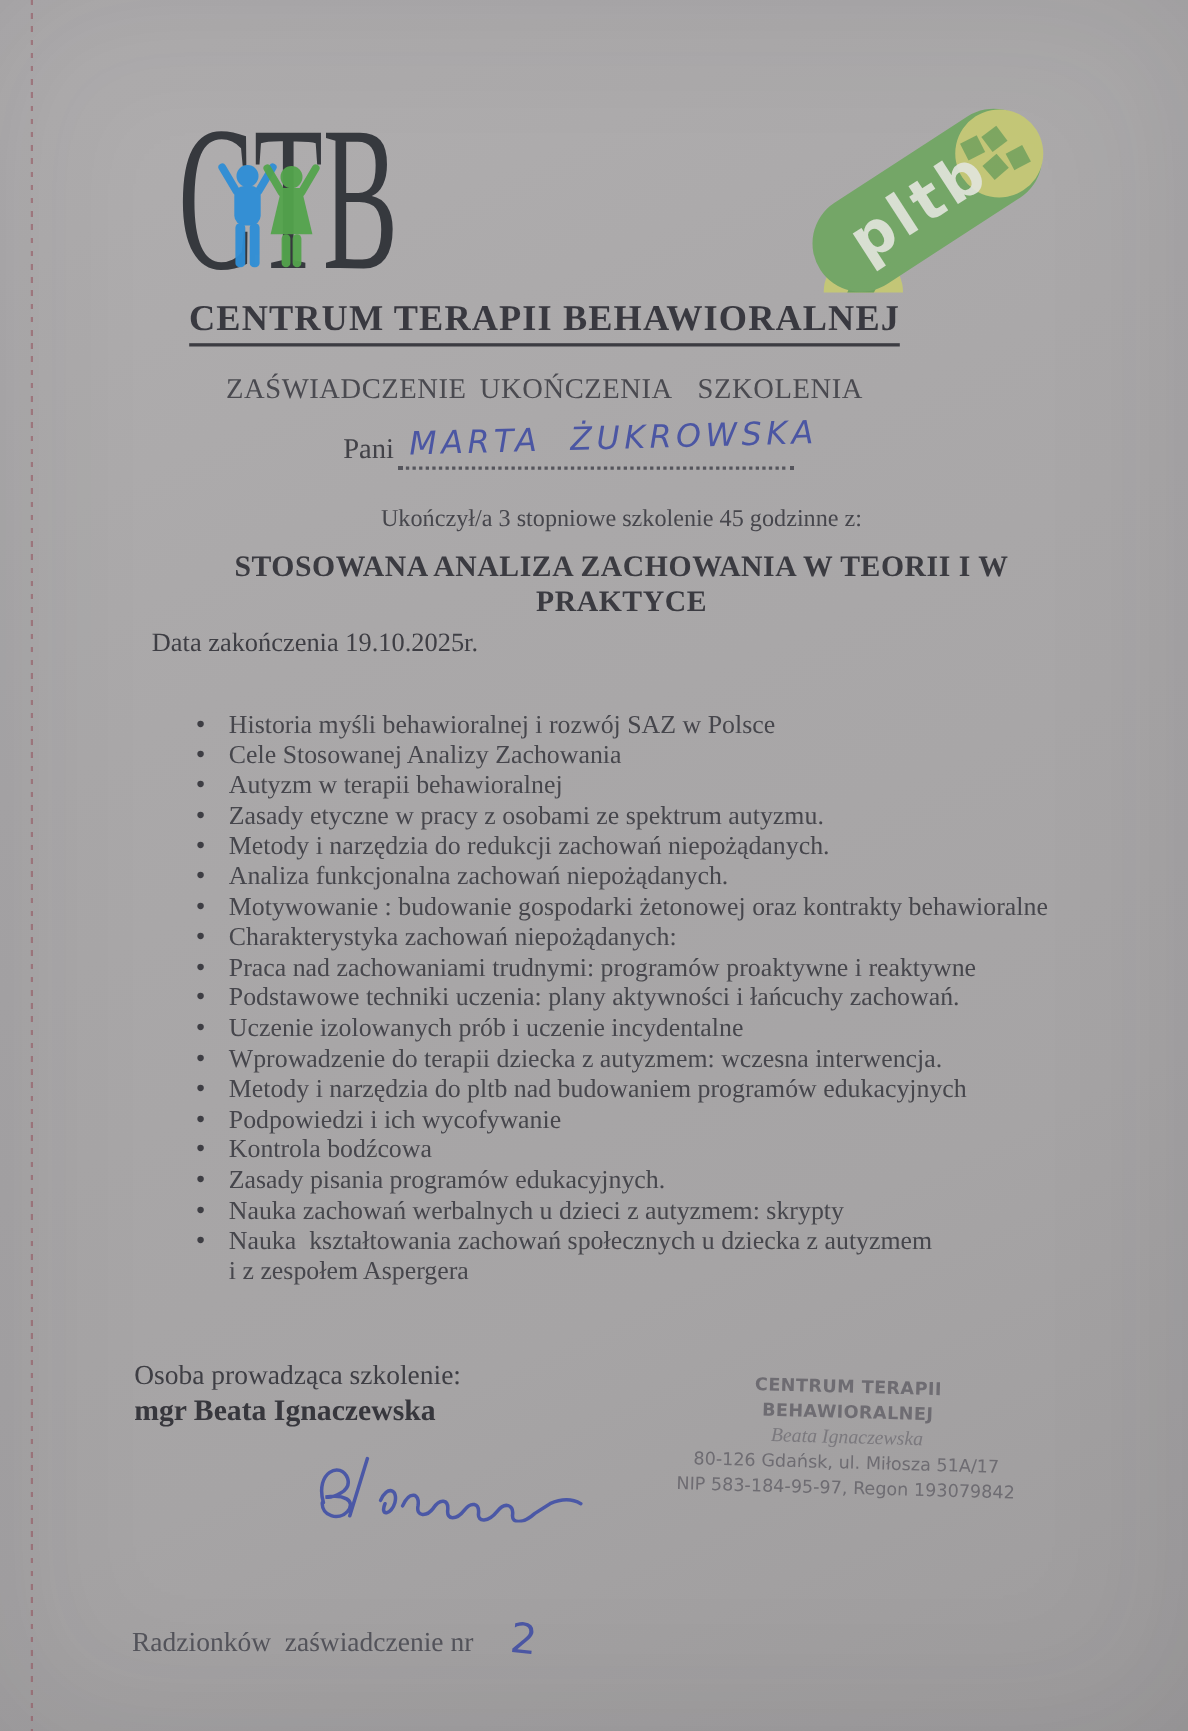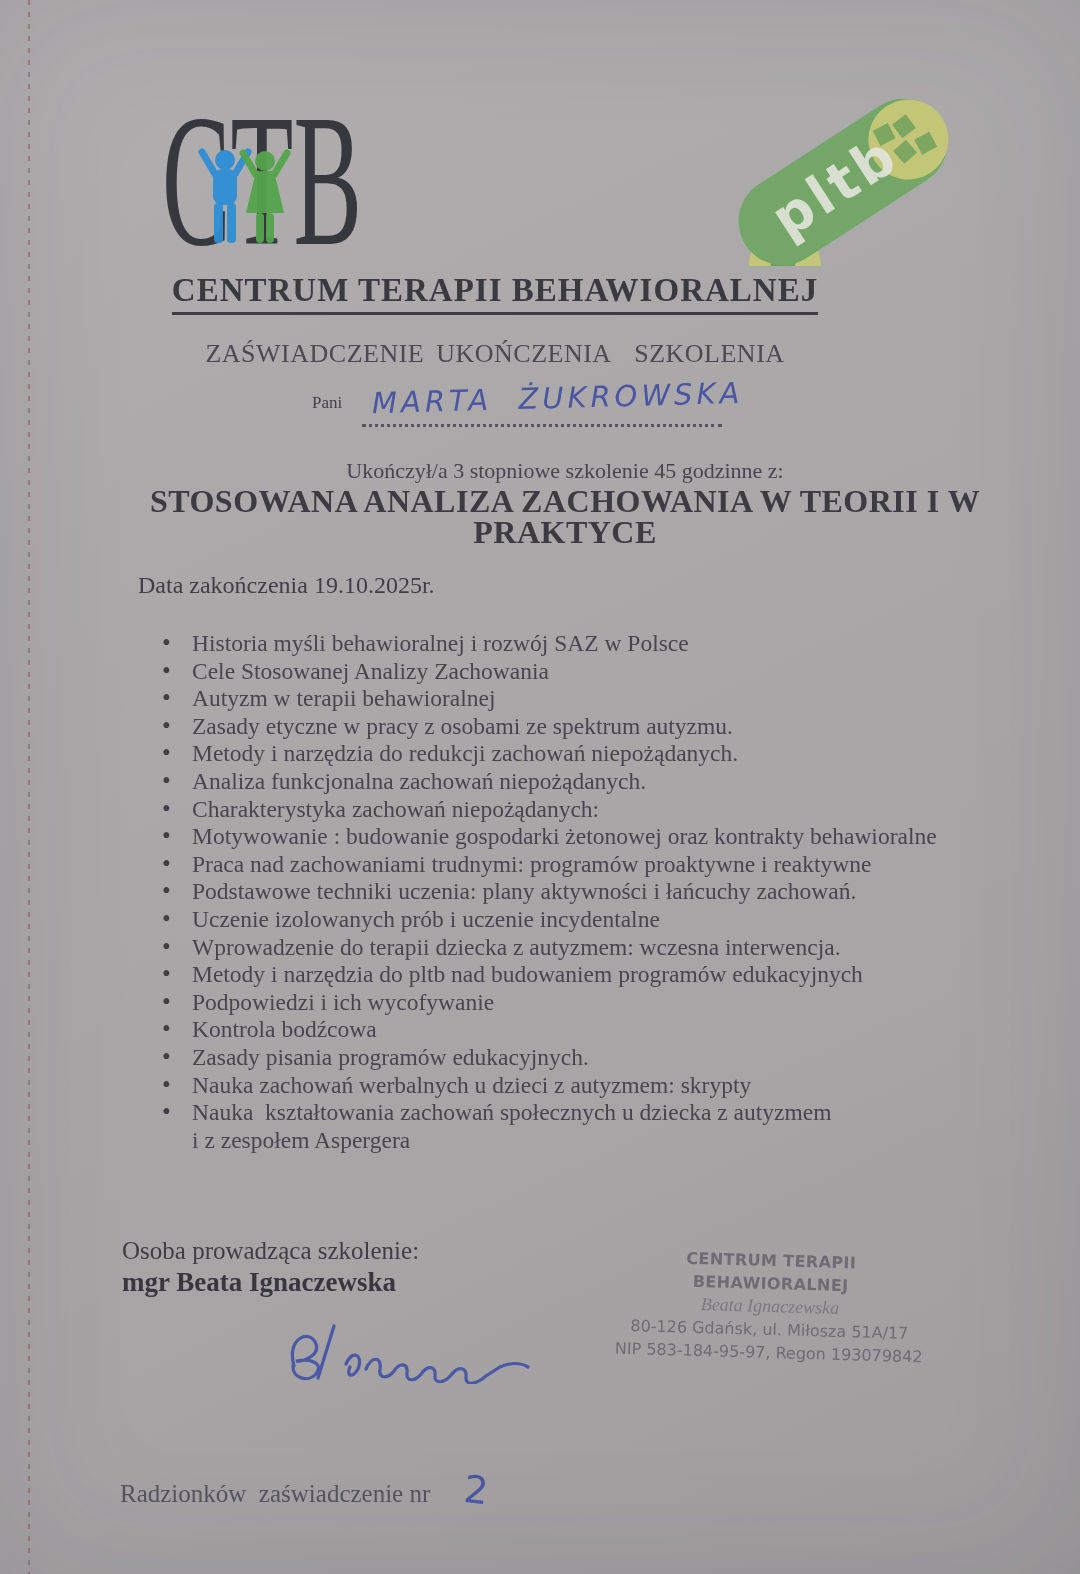--- a/index.html
+++ b/index.html
@@ -15,33 +15,33 @@
   
   .ctb-logo{position:absolute;left:158px;top:106px;width:210px;height:152px;}
   .pltb-logo{position:absolute;left:733px;top:98px;width:220px;height:168px;opacity:.82;}
   
   .org-title-wrap{position:absolute;left:0;top:272px;width:990px;text-align:center;}
   .org-title{display:inline-block;font-size:33px;font-weight:bold;letter-spacing:1px;
     color:#393940;border-bottom:3px solid #3c3c42;padding-bottom:3px;}
   .doc-type-wrap{position:absolute;left:0;top:339px;width:990px;text-align:center;}
   .doc-type{font-size:26px;color:#4a4a50;letter-spacing:.5px;word-spacing:5px;}
   
-  .pani-label{position:absolute;left:312px;top:393px;font-size:17px;color:#424248;}
+  .pani-label{position:absolute;left:312px;top:393px;font-size:26px;color:#424248;}
   .dotted-leader{position:absolute;left:362px;top:400px;width:360px;height:24px;
     border-bottom:3px dotted #55555c;}
   .recipient-name{position:absolute;left:372px;top:381px;font-family:"DejaVu Sans",sans-serif;
     font-size:29px;letter-spacing:4px;color:#4b56a3;transform:rotate(-1.6deg);font-style:italic;}
   
   .course-wrap{position:absolute;left:140px;top:458px;width:850px;text-align:center;}
   .completion-line{font-size:22px;color:#46464c;}
-  .course-title{margin-top:2px;font-size:32px;font-weight:bold;letter-spacing:.5px;
+  .course-title{margin-top:16px;font-size:27px;font-weight:bold;letter-spacing:.5px;
     line-height:31px;color:#3b3b41;}
   .date-line{position:absolute;left:138px;top:572px;font-size:24px;color:#3e3e44;}
   
-  .topics{position:absolute;left:150px;top:630px;width:818px;margin:0;padding:0;list-style:none;}
+  .topics{position:absolute;left:150px;top:630px;width:818px;margin:16px;padding:0;list-style:none;}
   .topics li{position:relative;padding-left:42px;font-size:23.5px;line-height:27.6px;color:#46464c;}
   .topics li::before{content:"•";position:absolute;left:12px;top:-1px;font-size:25px;color:#3e3e44;}
   
   .trainer-label{position:absolute;left:122px;top:1237px;font-size:25px;color:#3e3e44;}
   .trainer-name{position:absolute;left:122px;top:1267px;font-size:27px;font-weight:bold;color:#37373d;}
   .trainer-creds{position:absolute;left:122px;top:1299px;font-size:24px;font-style:italic;color:#45454b;}
   .signature{position:absolute;left:266px;top:1320px;width:310px;height:64px;}
   
   .stamp{position:absolute;left:612px;top:1249px;width:316px;text-align:center;
     transform:rotate(1.6deg);color:#6e6c72;font-family:"DejaVu Sans",sans-serif;}
@@ -113,22 +113,22 @@
   </div>
   <div class="date-line">Data zakończenia 19.10.2025r.</div>
 
   <ul class="topics">
     <li class="pre">Historia myśli behawioralnej i rozwój SAZ w Polsce</li>
     <li class="pre">Cele Stosowanej Analizy Zachowania</li>
     <li class="pre">Autyzm w terapii behawioralnej</li>
     <li class="pre">Zasady etyczne w pracy z osobami ze spektrum autyzmu.</li>
     <li class="pre">Metody i narzędzia do redukcji zachowań niepożądanych.</li>
     <li class="pre">Analiza funkcjonalna zachowań niepożądanych.</li>
+    <li class="pre">Motywowanie : budowanie gospodarki żetonowej oraz kontrakty behawioralne</li>
     <li class="pre">Charakterystyka zachowań niepożądanych:</li>
-    <li class="pre">Motywowanie : budowanie gospodarki żetonowej oraz kontrakty behawioralne</li>
     <li class="pre">Praca nad zachowaniami trudnymi: programów proaktywne i reaktywne</li>
     <li class="pre">Podstawowe techniki uczenia: plany aktywności i łańcuchy zachowań.</li>
     <li class="pre">Uczenie izolowanych prób i uczenie incydentalne</li>
     <li class="pre">Wprowadzenie do terapii dziecka z autyzmem: wczesna interwencja.</li>
     <li class="pre">Metody i narzędzia do pltb nad budowaniem programów edukacyjnych</li>
     <li class="pre">Podpowiedzi i ich wycofywanie</li>
     <li class="pre">Kontrola bodźcowa</li>
     <li class="pre">Zasady pisania programów edukacyjnych.</li>
     <li class="pre">Nauka zachowań werbalnych u dzieci z autyzmem: skrypty</li>
     <li class="pre">Nauka  kształtowania zachowań społecznych u dziecka z autyzmem

